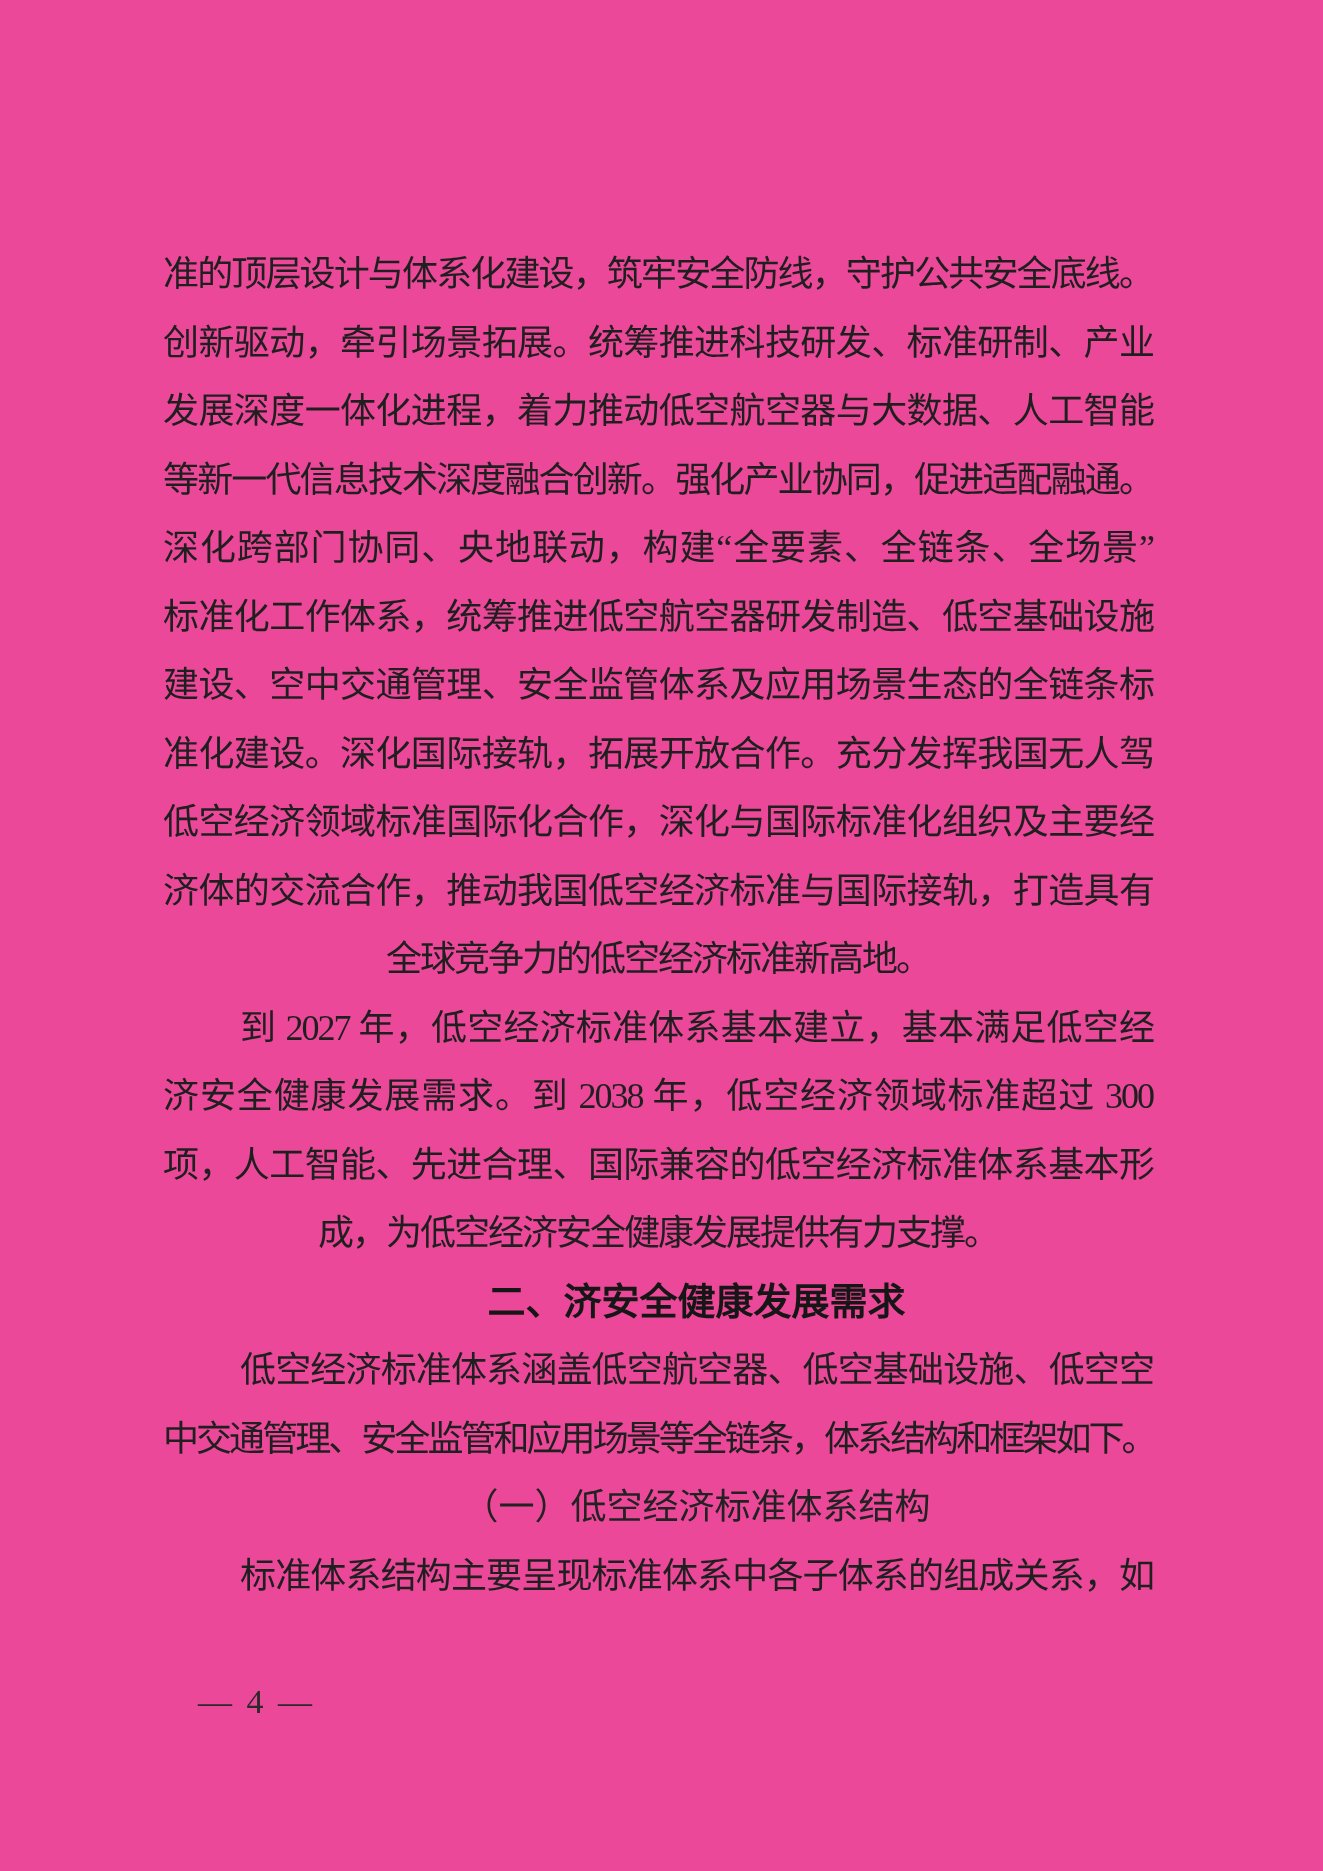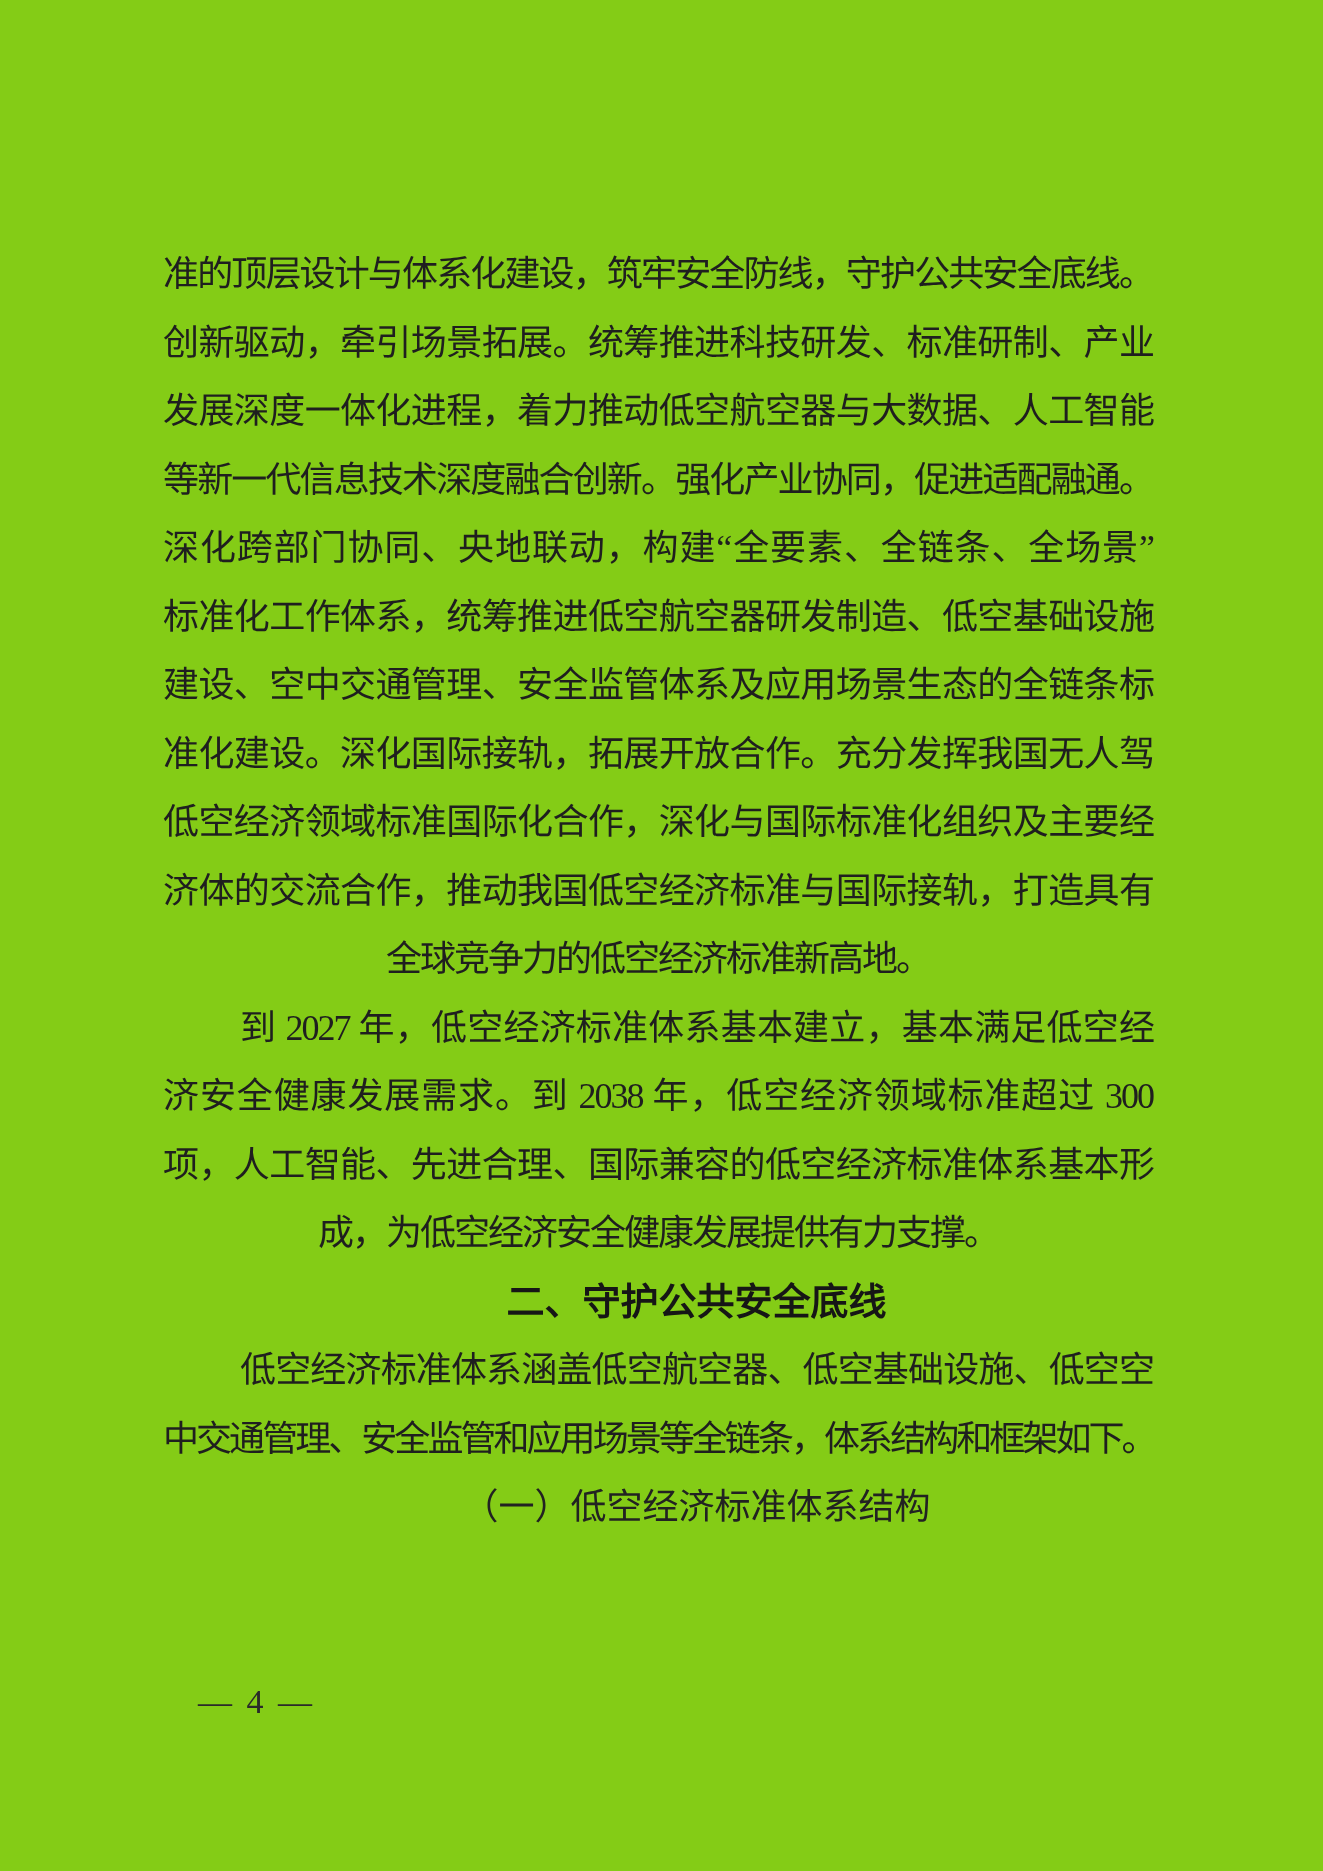--- a/index.html
+++ b/index.html
@@ -4,21 +4,21 @@
 <style>
   html, body {
     margin: 0;
     padding: 0;
     background: #ffffff;
   }
   .page {
     position: relative;
     width: 1323px;
     height: 1871px;
-    background: #84cc16;
+    background: #ec4899;
     overflow: hidden;
     font-family: "Liberation Serif", "DejaVu Serif", serif;
     color: #1f1f1f;
   }
   .text-block {
     position: absolute;
     left: 163px;
     top: 240px;
     width: 990px;
   }
@@ -80,20 +80,21 @@
     <div class="ln j">标准化工作体系，统筹推进低空航空器研发制造、低空基础设施</div>
     <div class="ln j">建设、空中交通管理、安全监管体系及应用场景生态的全链条标</div>
     <div class="ln j">准化建设。深化国际接轨，拓展开放合作。充分发挥我国无人驾</div>
     <div class="ln j">低空经济领域标准国际化合作，深化与国际标准化组织及主要经</div>
     <div class="ln j">济体的交流合作，推动我国低空经济标准与国际接轨，打造具有</div>
     <div class="ln">全球竞争力的低空经济标准新高地。</div>
     <div class="ln j indent">到 2027 年，低空经济标准体系基本建立，基本满足低空经</div>
     <div class="ln j">济安全健康发展需求。到 2038 年，低空经济领域标准超过 300</div>
     <div class="ln j">项，人工智能、先进合理、国际兼容的低空经济标准体系基本形</div>
     <div class="ln">成，为低空经济安全健康发展提供有力支撑。</div>
-    <div class="ln hd indent">二、守护公共安全底线</div>
+    <div class="ln hd indent">二、济安全健康发展需求</div>
     <div class="ln j indent">低空经济标准体系涵盖低空航空器、低空基础设施、低空空</div>
     <div class="ln j t30">中交通管理、安全监管和应用场景等全链条，体系结构和框架如下。</div>
     <div class="ln sub indent">（一）低空经济标准体系结构</div>
+    <div class="ln j indent">标准体系结构主要呈现标准体系中各子体系的组成关系，如</div>
   </div>
 
   <div class="pageno">— 4 —</div>
 </div>
 
 </body></html>

